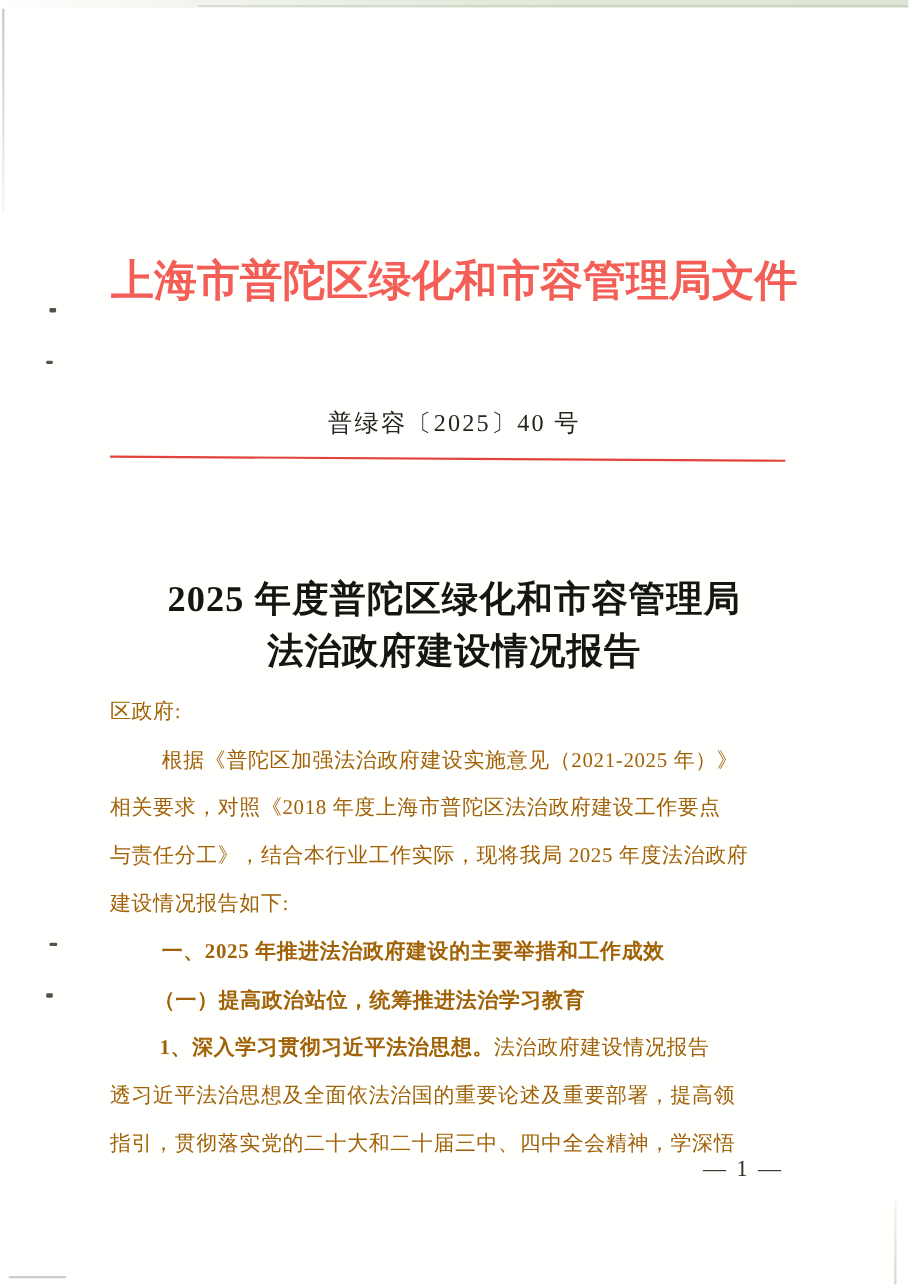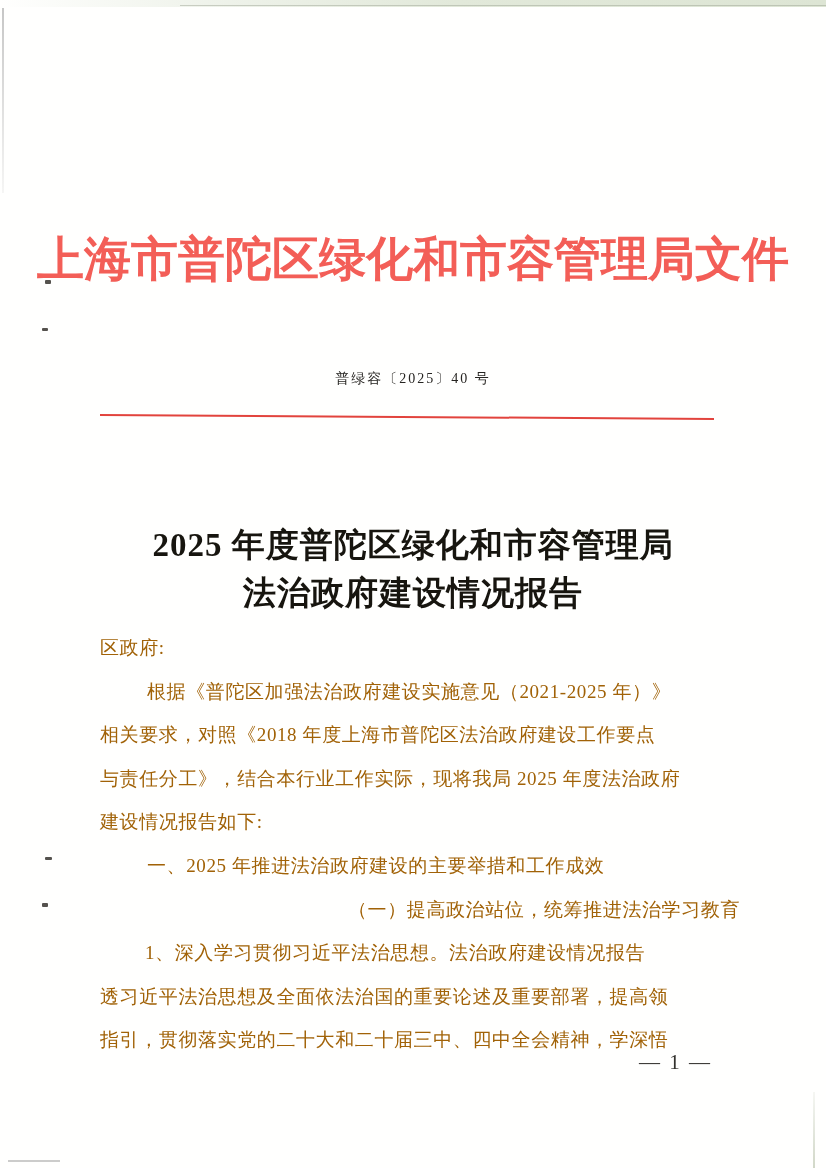--- a/index.html
+++ b/index.html
@@ -39,31 +39,31 @@
   .speck-1 { top: 280px; left: 45px; width: 6px; height: 4px; }
   .speck-2 { top: 328px; left: 42px; width: 6px; height: 3px; }
   .speck-3 { top: 857px; left: 45px; width: 7px; height: 3px; }
   .speck-4 { top: 903px; left: 42px; width: 6px; height: 4px; }
 
   
   .header-title {
     position: absolute;
     top: 228px; left: 0; width: 826px;
     text-align: center;
-    font-size: 47px;
+    font-size: 39px;
     font-weight: 700;
     letter-spacing: 0px;
     color: #f35e57;
     white-space: nowrap;
   }
   .doc-number {
     position: absolute;
     top: 370px; left: 0; width: 826px;
     text-align: center;
-    font-size: 14px;
+    font-size: 22px;
     letter-spacing: 2px;
     color: #262421;
     white-space: nowrap;
   }
   .red-rule {
     position: absolute;
     top: 416px; left: 100px;
     width: 614px; height: 2px;
     background: #e2433d;
     transform: rotate(0.35deg);
@@ -89,23 +89,23 @@
     top: 626px; left: 100px;
     width: 640px;
     color: #a16207;
     font-size: 19px;
     line-height: 43.6px;
     letter-spacing: 0.6px;
   }
   .line { white-space: nowrap; }
   .indent-2 { padding-left: 47px; }
   .indent-h1 { padding-left: 47px; }
-  .indent-h2 { padding-left: 40px; text-align: right; }
+  .indent-h2 { padding-left: 40px; }
   .indent-num { padding-left: 45px; }
-  .bold { font-weight: 400; }
+  .bold { font-weight: 700; }
 
   
   .page-number {
     position: absolute;
     top: 1050px; left: 0; width: 712px;
     text-align: right;
     font-size: 21px;
     letter-spacing: 2px;
     color: #33312d;
     white-space: nowrap;

